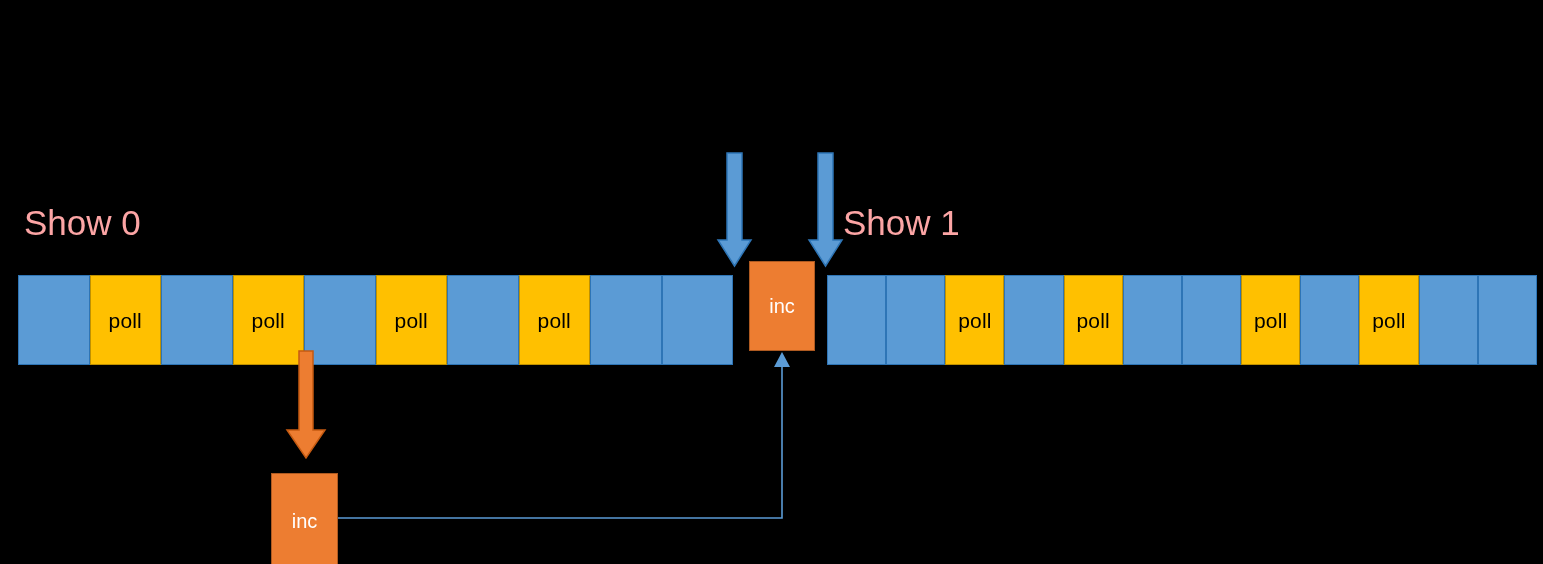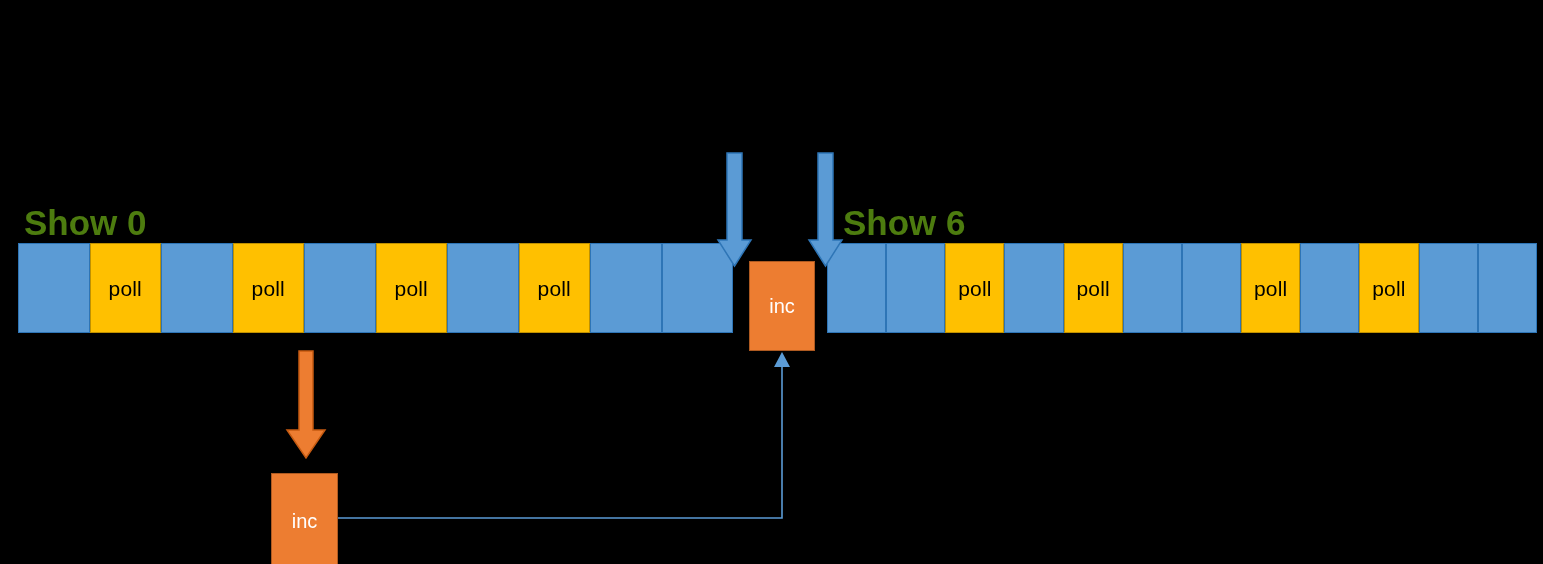--- a/index.html
+++ b/index.html
@@ -12,21 +12,21 @@
     width: 1543px;
     height: 564px;
     background: #000000;
     overflow: hidden;
     font-family: "Liberation Sans", sans-serif;
   }
   .timeline {
     position: absolute;
     display: flex;
     height: 90px;
-    top: 243px;
+    top: 275px;
   }
   .blk {
     height: 100%;
     box-sizing: border-box;
     display: flex;
     align-items: center;
     justify-content: center;
     font-size: 21px;
     line-height: 1;
     letter-spacing: 0.2px;
@@ -48,39 +48,39 @@
     box-sizing: border-box;
     display: flex;
     align-items: center;
     justify-content: center;
     color: #FFFFFF;
     font-size: 20px;
     line-height: 1;
   }
   .show-label {
     position: absolute;
-    color: #4d7c0f;
+    color: #fca5a5;
     font-size: 35px;
-    font-weight: bold;
+    font-weight: normal;
     line-height: 1;
     white-space: nowrap;
   }
   .arrow-svg {
     position: absolute;
     overflow: visible;
   }
 </style>
 </head>
 <body>
 
 <div id="stage">
 
   <div class="show-label" style="left:24px; top:205px;">Show 0</div>
 
-  <div class="show-label" style="left:843px; top:205px;">Show 6</div>
+  <div class="show-label" style="left:843px; top:205px;">Show 1</div>
 
   <div class="timeline" id="tl0" style="left:18px; width:715px;">
       <div class="blk blue" style="width: 71.5px;"></div>
       <div class="blk yellow" style="width: 71.5px;">
         <span>poll</span>
       </div>
       <div class="blk blue" style="width: 71.5px;"></div>
       <div class="blk yellow" style="width: 71.5px;">
         <span>poll</span>
       </div>

